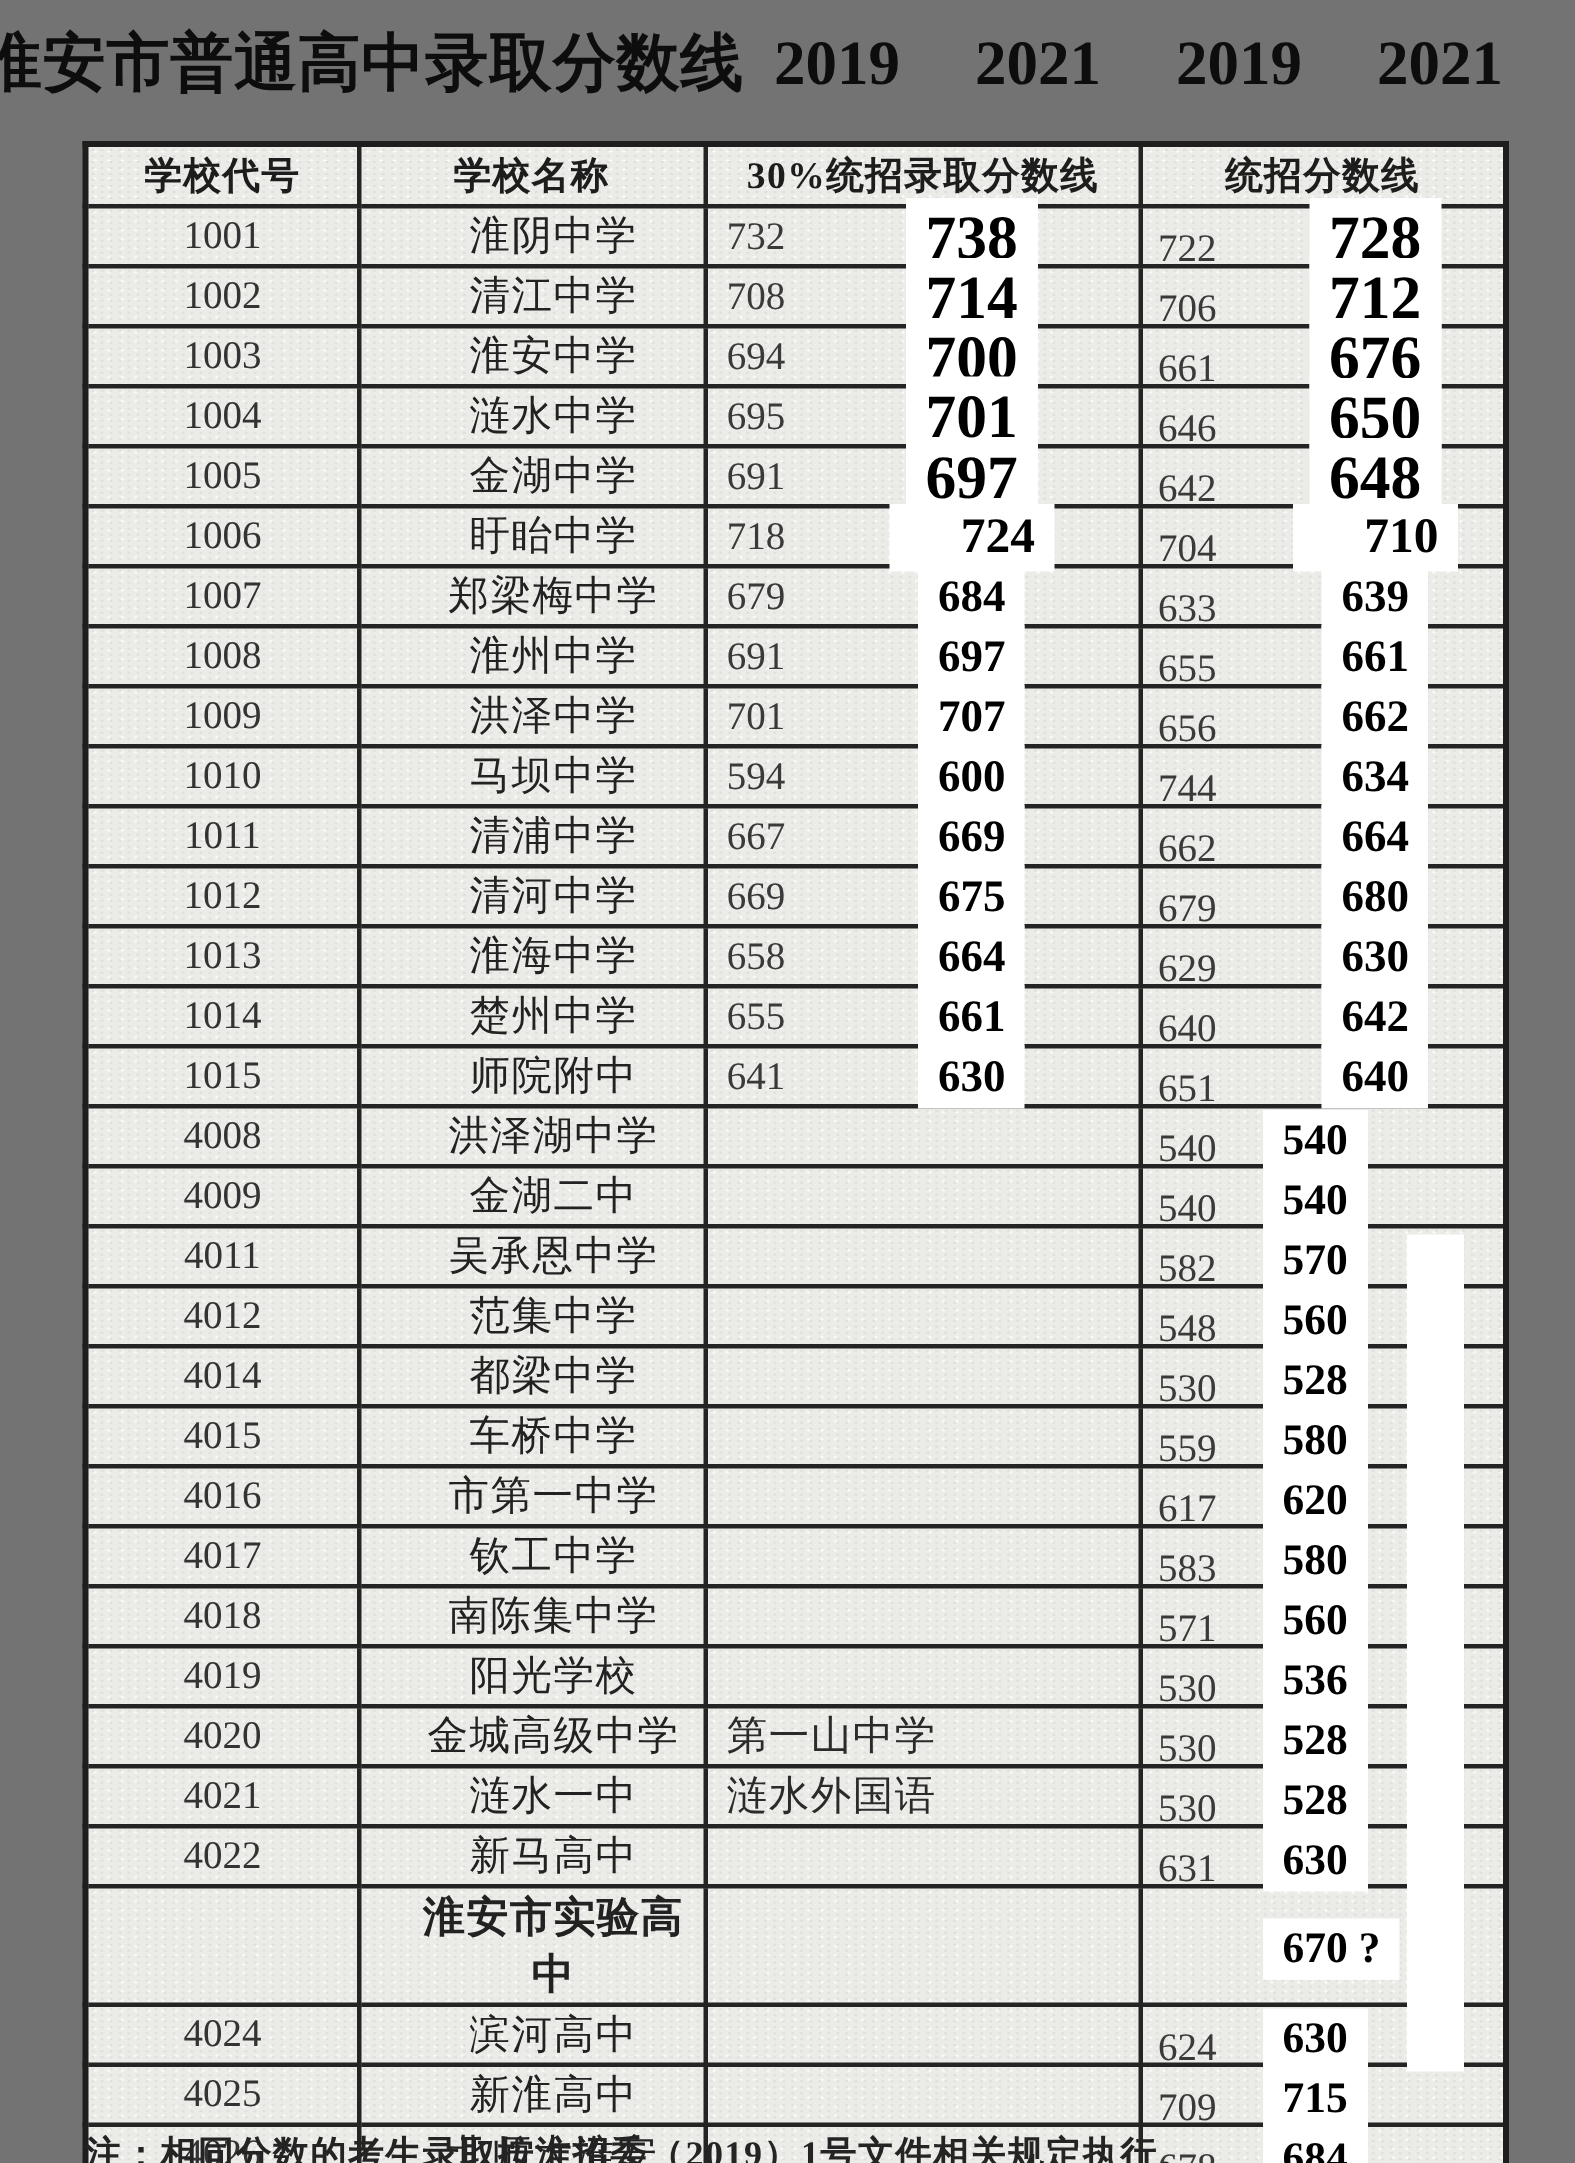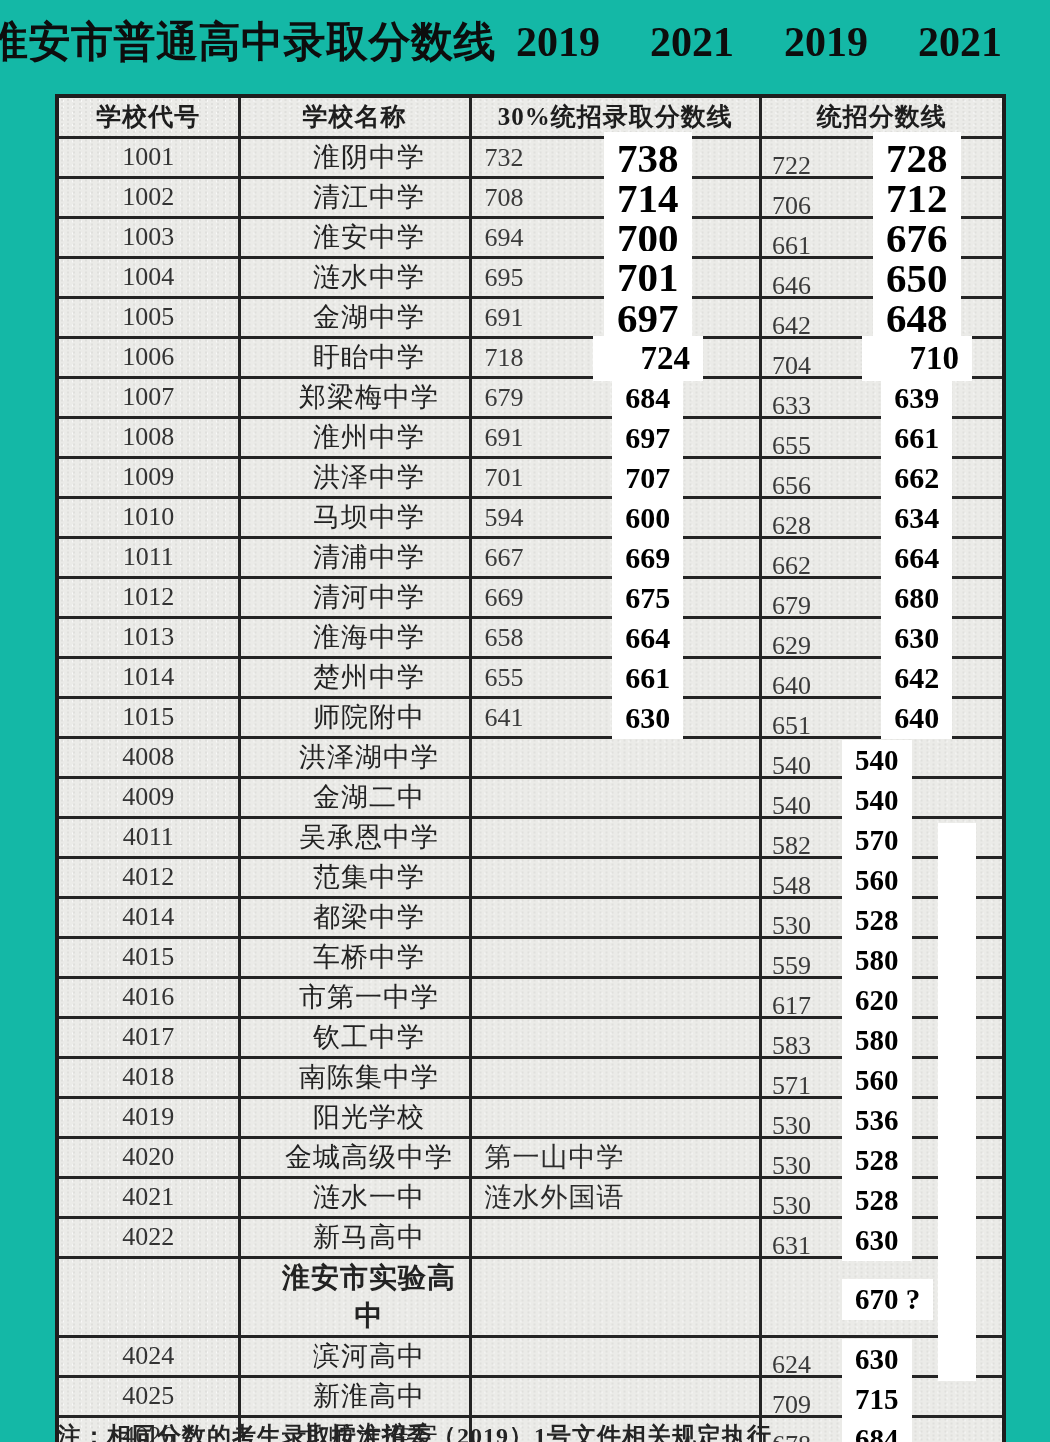--- a/index.html
+++ b/index.html
@@ -1,18 +1,18 @@
 <!DOCTYPE html>
 <html><head>
 <meta charset="utf-8">
 <style>
   html,body{margin:0;padding:0;background:#ffffff;}
   .sheet{
     position:relative;width:1050px;height:1442px;overflow:hidden;
-    background:#14b8a6;
+    background:#737373;
     font-family:"Liberation Serif","DejaVu Serif",serif;
     color:#111;
   }
   
   .title-row{
     position:absolute;top:14px;left:-14px;white-space:nowrap;
     font-weight:bold;color:#0d0d0d;
   }
   .title-main{font-size:42px;letter-spacing:0.5px;}
   .title-year{font-size:42px;margin-left:46px;}
@@ -325,21 +325,21 @@
       <td class="c3">
         <div class="cellflex">
           <span class="v19"><i class="plain">594</i><i class="altname"></i></span>
           <span class="v21">
                 <b class="num">600</b>
               </span>
         </div>
       </td>
       <td class="c4">
         <div class="cellflex">
-          <span class="v19"><i class="plain">628</i></span>
+          <span class="v19"><i class="plain">744</i></span>
           <span class="v21">
                 <b class="num">634</b>
               </span>
         </div>
       </td>
     </tr>
 
     <tr class="row-10 g1">
       <td class="c1">
         <span>1011</span>

